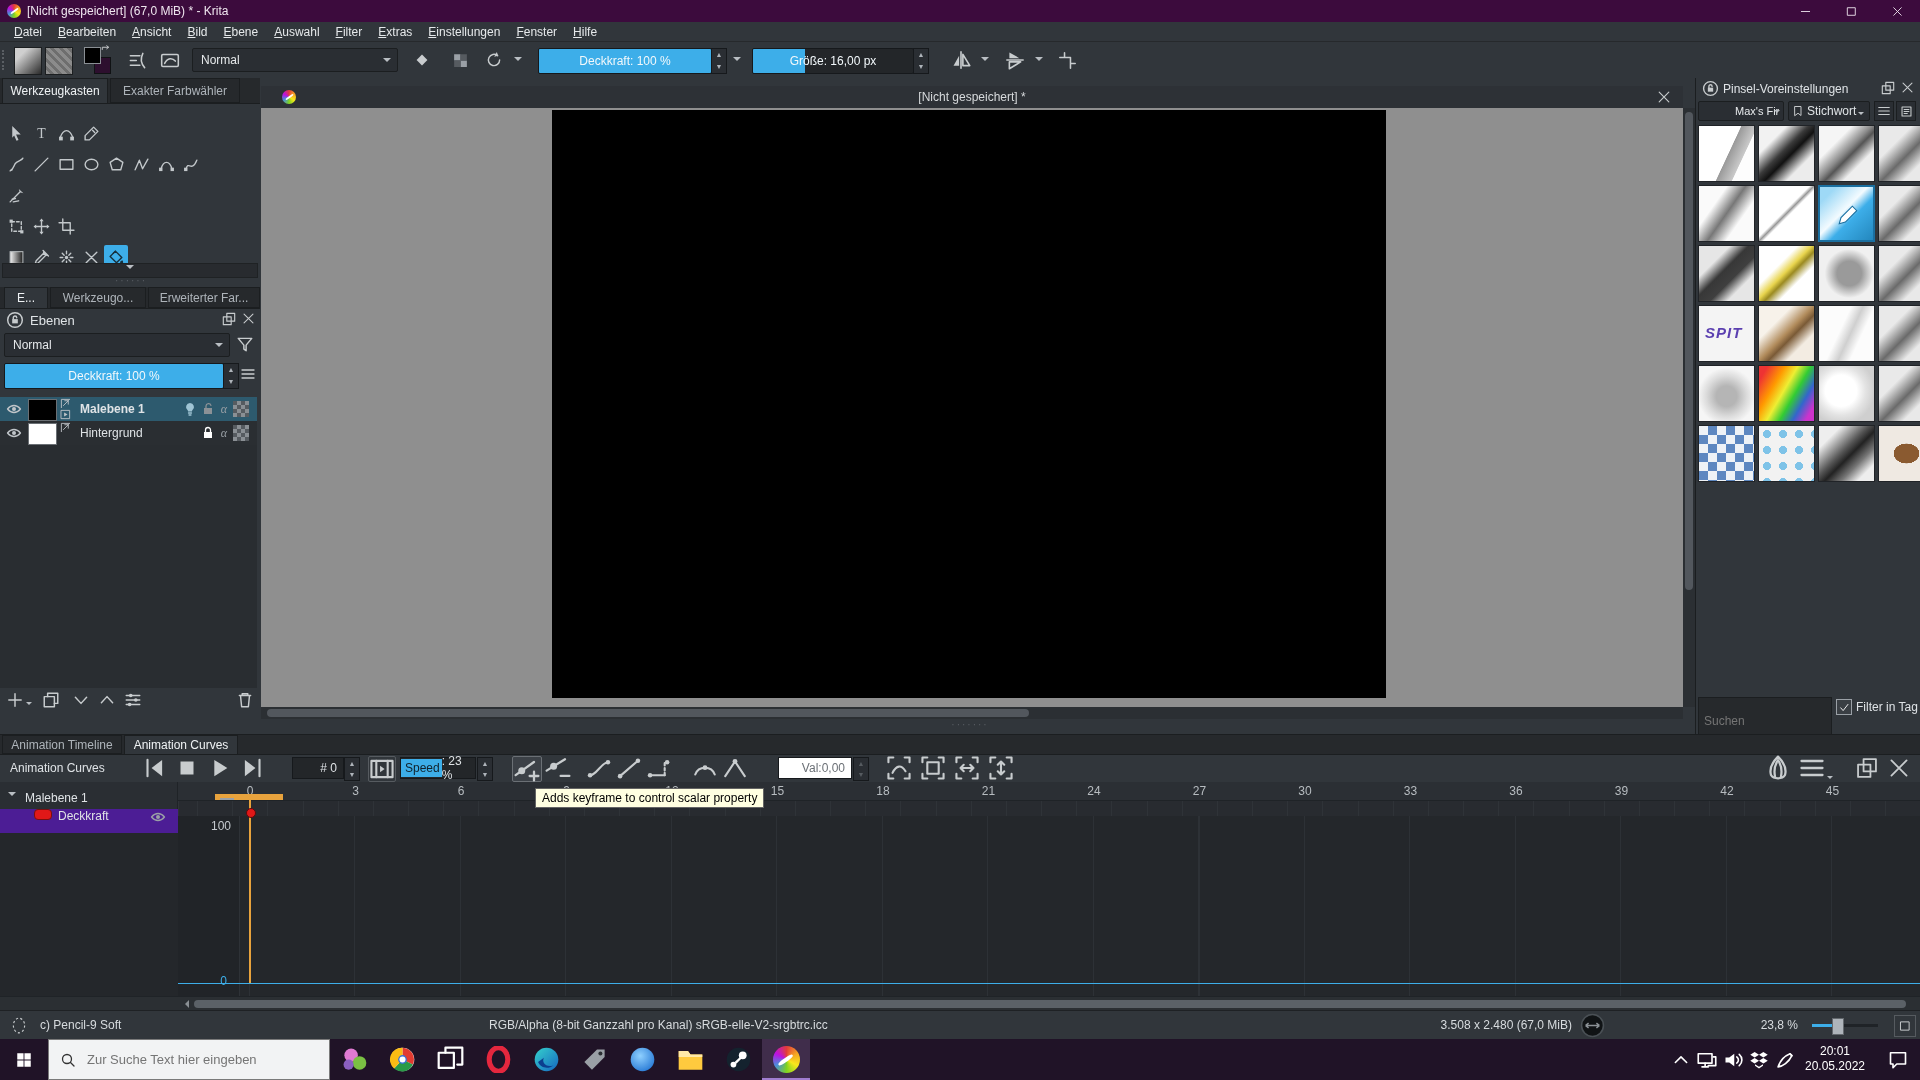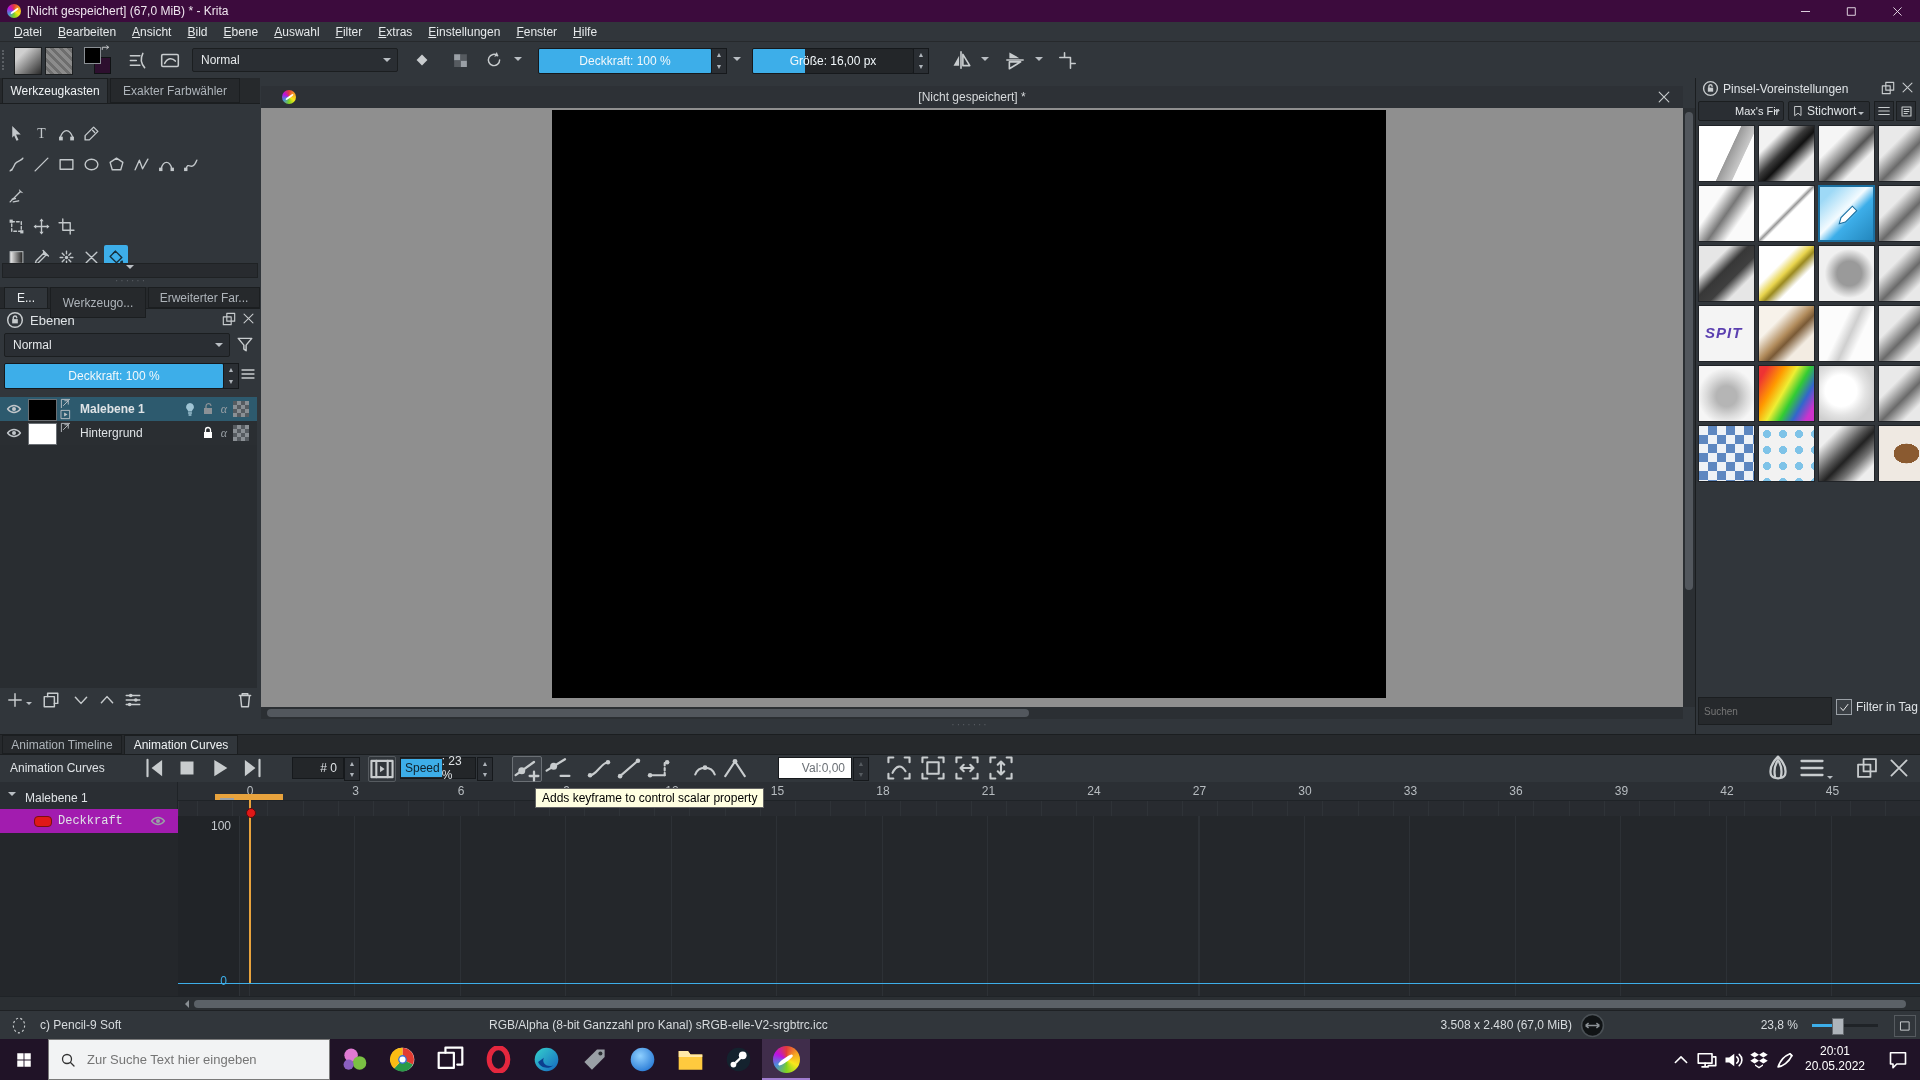--- a/index.html
+++ b/index.html
@@ -427,21 +427,21 @@
             </span>
           </span>
         </div>
       </div>
     <div class="abs" style="left:2px;top:185px;width:254px;height:13px;background:#282b2f;border:1px solid #1f2224;display:flex;align-items:center;justify-content:center;">
         <span class="dda" style="margin-top:-4px"></span>
       </div>
     <div class="abs" style="left:86px;top:197px;width:90px;text-align:center;color:#5a5f64;letter-spacing:2px;font-size:10px;">······</div>
     <div class="abs" style="left:0;top:209px;width:260px;height:21px;background:#26292c;border-bottom:1px solid #1b1e20;"></div>
     <div class="tab on" style="left:4px;top:209px;height:21px;width:44px;">E...</div>
-    <div class="tab off" style="left:50px;top:209px;height:31px;width:96px;">Werkzeugo...</div>
+    <div class="tab off" style="left:50px;top:209px;height:21px;width:96px;">Werkzeugo...</div>
     <div class="tab off" style="left:148px;top:209px;height:21px;width:112px;">Erweiterter Far...</div>
 
     <div class="abs" style="left:6px;top:233px;width:18px;height:18px;color:#c8ccce;"><span class="ic" style="width:18px;height:18px">
           <svg viewBox="0 0 16 16">
             <circle class="s" cx="8" cy="8" r="6.5"></circle>
             <rect class="f" x="5.5" y="7.2" width="5" height="3.8"></rect>
             <path class="s" d="M6.5 7.2V6a1.5 1.5 0 0 1 3 0"></path>
           </svg>
         </span></div>
     <div class="abs" style="left:30px;top:235px;font-size:13px;">Ebenen</div>
@@ -683,21 +683,21 @@
         <div class="bp bp-plain"></div>
         <div class="bp bp-soft"></div>
         <div class="bp bp-rainbow"></div>
         <div class="bp bp-fluff"></div>
         <div class="bp bp-plain"></div>
         <div class="bp bp-pixel"></div>
         <div class="bp bp-dots"></div>
         <div class="bp bp-smudge"></div>
         <div class="bp bp-stamp"></div>
       </div>
-    <input class="abs" style="left: 2px; top: 619px; width: 122px; height: 18px; background: rgb(38, 41, 44); border: 1px solid rgb(27, 30, 32); color: rgb(223, 227, 230); padding: 4px 5px; font-size: 10px;" placeholder="Suchen">
+    <input class="abs" style="left: 2px; top: 619px; width: 122px; height: 18px; background: rgb(38, 41, 44); border: 1px solid rgb(27, 30, 32); color: rgb(223, 227, 230); padding: 14px 5px; font-size: 12px;" placeholder="Suchen">
     <div class="abs" style="left:140px;top:621px;width:14px;height:14px;background:#3a3f44;border:1px solid #9aa0a6;display:flex;align-items:center;justify-content:center;color:#fff;">
         <span class="ic" style="width:11px;height:11px">
           <svg viewBox="0 0 16 16">
             <path class="s" stroke-width="2" d="M2.5 8.5l3.5 4 7-9"></path>
           </svg>
         </span>
       </div>
     <span class="abs" style="left:160px;top:622px;">Filter in Tag</span>
   </div>
 
@@ -854,21 +854,21 @@
             <path class="s" stroke-width="1.6" d="M2.5 2.5l11 11M13.5 2.5l-11 11"></path>
           </svg>
         </span>
     </div>
 
     <div class="abs" style="left:0;top:47px;width:178px;height:214px;background:#2a2e33;border-right:1px solid #1f2327;box-sizing:border-box;">
       <div class="abs" style="left:0;top:5px;width:178px;height:22px;display:flex;align-items:center;">
         <span class="dda" style="margin:0 0 4px 8px;"></span>
         <span style="margin-left:9px;">Malebene 1</span>
       </div>
-      <div class="abs" style="left:0;top:27px;width:178px;height:24px;background:#a21caf;display:flex;align-items:center;font-family:Liberation Mono, monospace;">
+      <div class="abs" style="left:0;top:27px;width:178px;height:24px;background:#4c1d95;display:flex;align-items:flex-start;">
         <span style="margin-left:34px;width:16px;height:9px;background:var(--keyframe,#e01818);border:1px solid #7a0f0f;border-radius:4px;"></span>
         <span style="margin-left:6px;">Deckkraft</span>
         <span class="ic" style="position:absolute;left:150px;width:16px;height:16px;color:#9aa0a6;">
             <svg viewBox="0 0 16 16">
               <path class="s" d="M1.5 8S4.5 4.5 8 4.5 14.5 8 14.5 8 11.5 11.5 8 11.5 1.5 8 1.5 8z"></path>
               <circle class="f" cx="8" cy="8" r="2"></circle>
             </svg>
           </span>
       </div>
       <div class="abs" style="left:0;top:51px;width:178px;height:163px;background:#24272b;"></div>

